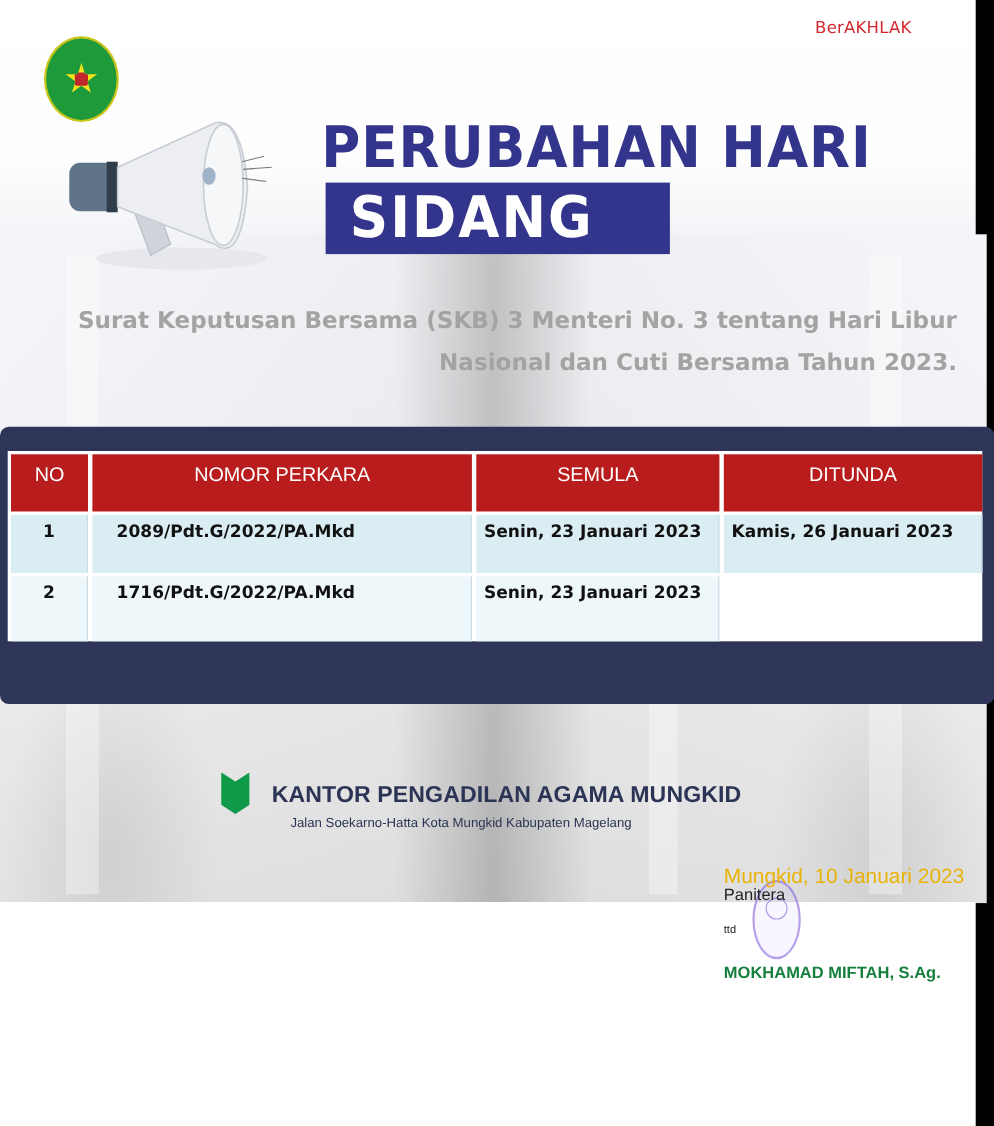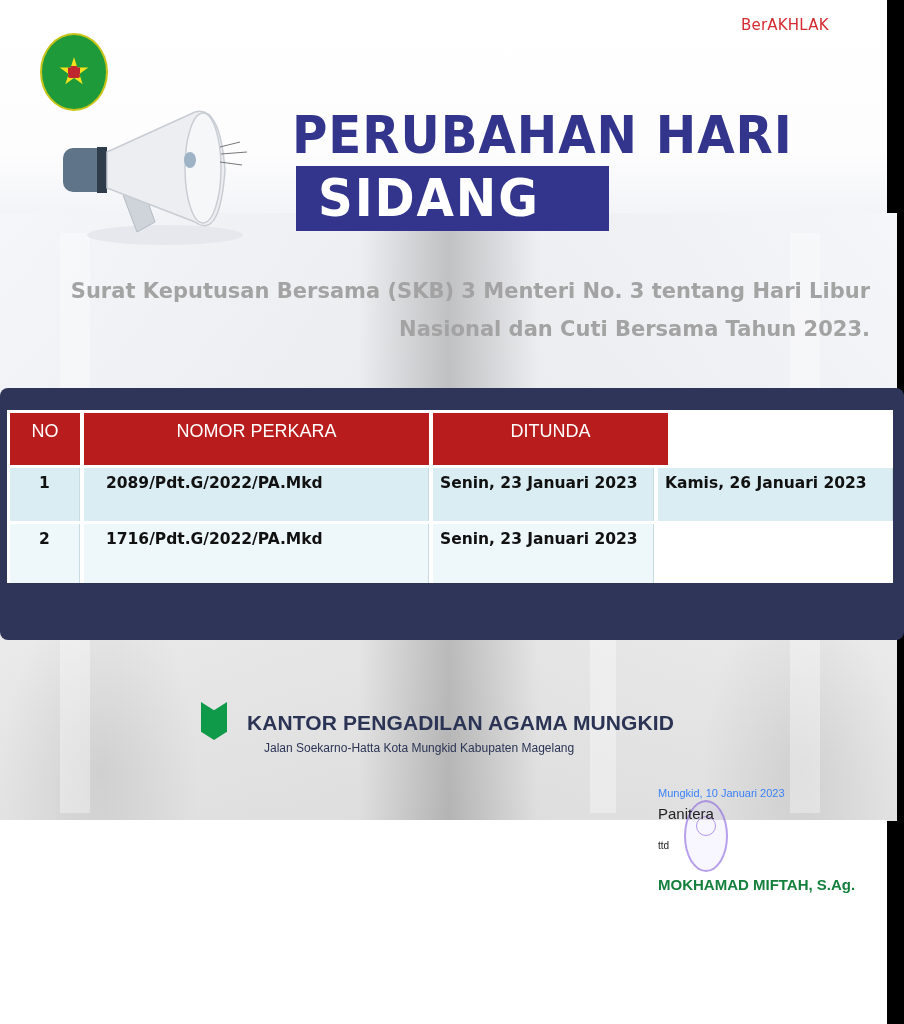--- a/index.html
+++ b/index.html
@@ -92,21 +92,21 @@
     clip-path: polygon(0 0, 50% 22%, 100% 0, 100% 78%, 50% 100%, 0 78%);
   }
   .office-name {
     position: absolute; left: 247px; top: 711px; color: #2b3454;
     font-size: 21px; font-weight: bold; letter-spacing: 0.1px;
   }
   .office-address {
     position: absolute; left: 264px; top: 741px; color: #2b3454; font-size: 12px;
   }
 
-  .sign-date { position: absolute; left: 658px; top: 787px; color: #3b82f6; font-size: 11px; }
+  .sign-date { position: absolute; left: 658px; top: 787px; color: #eab308; font-size: 19px; }
   .sign-role { position: absolute; left: 658px; top: 805px; color: #222; font-size: 15px; }
   .stamp {
     position: absolute; left: 684px; top: 800px; width: 44px; height: 72px; border-radius: 50%;
     border: 2px solid rgba(130,90,220,0.55); background: rgba(170,140,240,0.08);
   }
   .stamp-inner { position: absolute; left: 10px; top: 14px; width: 20px; height: 20px; border-radius: 50%; border: 1.5px solid rgba(130,90,220,0.6); }
   .sign-ttd { position: absolute; left: 658px; top: 840px; color: #222; font-size: 10px; }
   .sign-name { position: absolute; left: 658px; top: 876px; color: #15803d; font-size: 15px; font-weight: bold; }
 </style>
 </head>
@@ -146,20 +146,21 @@
 <div class="title-box"></div>
 <div class="title-line2">SIDANG</div>
 
 <div class="subtitle">Surat Keputusan Bersama (SKB) 3 Menteri No. 3 tentang Hari Libur Nasional dan Cuti Bersama Tahun 2023.</div>
 
 <div class="table-panel"></div>
 <div class="table">
   <div class="row header">
     <div class="cell c-no">NO</div>
     <div class="cell c-nomor">NOMOR PERKARA</div>
+    <div class="cell c-semula">SEMULA</div>
     <div class="cell c-ditunda">DITUNDA</div>
   </div>
   <div class="row r1">
     <div class="cell c-no txt">1</div>
     <div class="cell c-nomor">2089/Pdt.G/2022/PA.Mkd</div>
     <div class="cell c-semula">Senin, 23 Januari 2023</div>
     <div class="cell c-ditunda">Kamis, 26 Januari 2023</div>
   </div>
   <div class="row r2">
     <div class="cell c-no txt">2</div>

